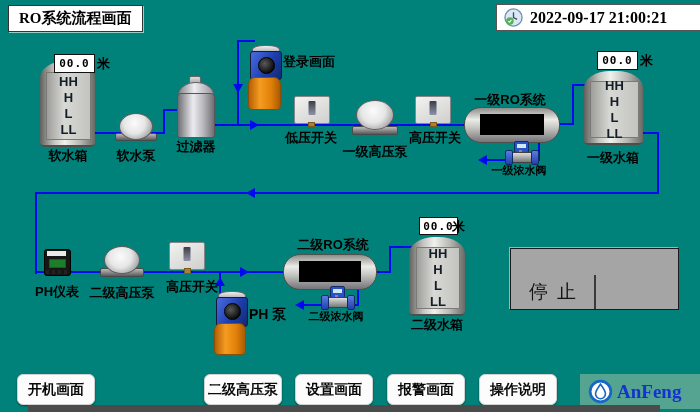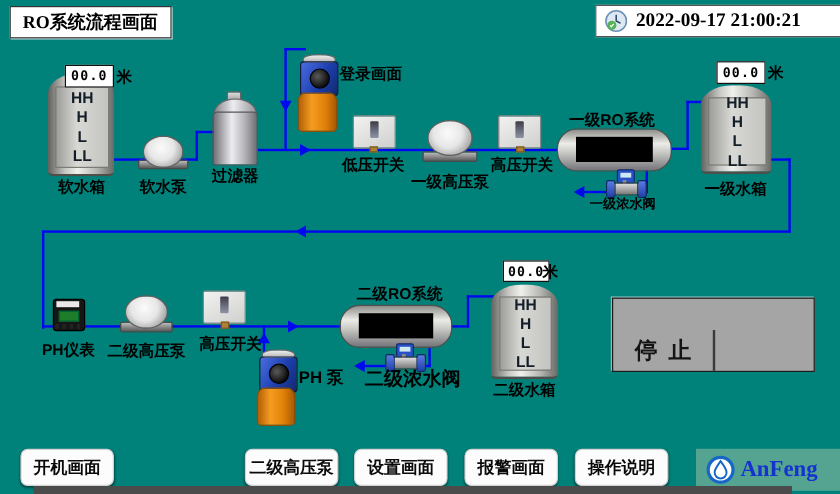--- a/index.html
+++ b/index.html
@@ -68,21 +68,21 @@
   .arr-r{border-top:5px solid transparent;border-bottom:5px solid transparent;border-left:9px solid #0008F0}
   .arr-l{border-top:5px solid transparent;border-bottom:5px solid transparent;border-right:9px solid #0008F0}
   .arr-d{border-left:5px solid transparent;border-right:5px solid transparent;border-top:9px solid #0008F0}
   .arr-u{border-left:5px solid transparent;border-right:5px solid transparent;border-bottom:9px solid #0008F0}
 
   .panel{position:absolute;left:510px;top:248px;width:167px;height:60px;border:1px solid #1c1c1c;background:#a5a5a5;
     box-shadow:-1px -1px 0 rgba(255,255,255,.5)}
   .panel-hdr{position:absolute;left:0;top:0;right:0;height:25px;background:#9C9CD8;border-bottom:1px solid #1c1c1c;
     display:flex;align-items:center;justify-content:center;font-weight:bold;font-size:14px;color:#000}
   .panel-btn{position:absolute;top:26px;height:33px;display:flex;align-items:center;justify-content:center;
-    font-weight:bold;font-size:19px;color:#141414;letter-spacing:9px;text-indent:9px;cursor:pointer}
+    font-weight:normal;font-size:19px;color:#141414;letter-spacing:9px;text-indent:9px;cursor:pointer}
   .panel-div{position:absolute;left:83px;top:26px;width:2px;bottom:0;background:#3a3a3a}
 
   .navbtn{position:absolute;top:374px;height:29px;background:#fcfcfc;border:1px solid #d2d2d2;border-radius:6px;
     display:flex;align-items:center;justify-content:center;font-size:14px;font-weight:bold;color:#0a0a0a;
     box-shadow:0 1px 2px rgba(0,0,0,.45);cursor:pointer}
 
   .logopanel{position:absolute;left:580px;top:374px;width:120px;height:35px;background:#55A492;
     display:flex;align-items:center;padding-left:7px;gap:3px}
   .logotext{font-family:"Liberation Serif","DejaVu Serif",serif;font-weight:bold;font-size:19px;color:#1532CF}
   .bottombar{position:absolute;left:28px;top:405px;width:632px;height:7px;background:#4B4B4B}
@@ -230,21 +230,21 @@
     <div class="ro-core"></div>
   </div>
 
   <div class="valve-meter" style="left:330px;top:286px;width:13px;height:10px">
     <div class="valve-screen"></div>
   </div>
   <div class="valve-stem" style="left:335px;top:295px;width:3px;height:3px"></div>
   <div class="valve-bar" style="left:321px;top:297px;width:32px;height:9px"></div>
   <div class="valve-flange" style="left:321px;top:295px;width:6px;height:13px"></div>
   <div class="valve-flange" style="left:347px;top:295px;width:6px;height:13px"></div>
-  <div class="lbl" style="left:304px;top:309px;width:64px;font-size:16px">二级浓水阀</div>
+  <div class="lbl" style="left:304px;top:309px;width:64px;font-size:11px">二级浓水阀</div>
 
   <div class="tank" style="left:409px;top:237px;width:56px;height:77px"></div>
   <div class="tank-inner" style="left:416px;top:247px;width:42px;height:60px">
     <span>HH</span>
     <span>H</span>
     <span>L</span>
     <span>LL</span>
   </div>
   <div class="valbox" style="left:419px;top:217px;width:37px;height:16px">00.0</div>
   <div class="unit" style="left:452px;top:218px">米</div>

